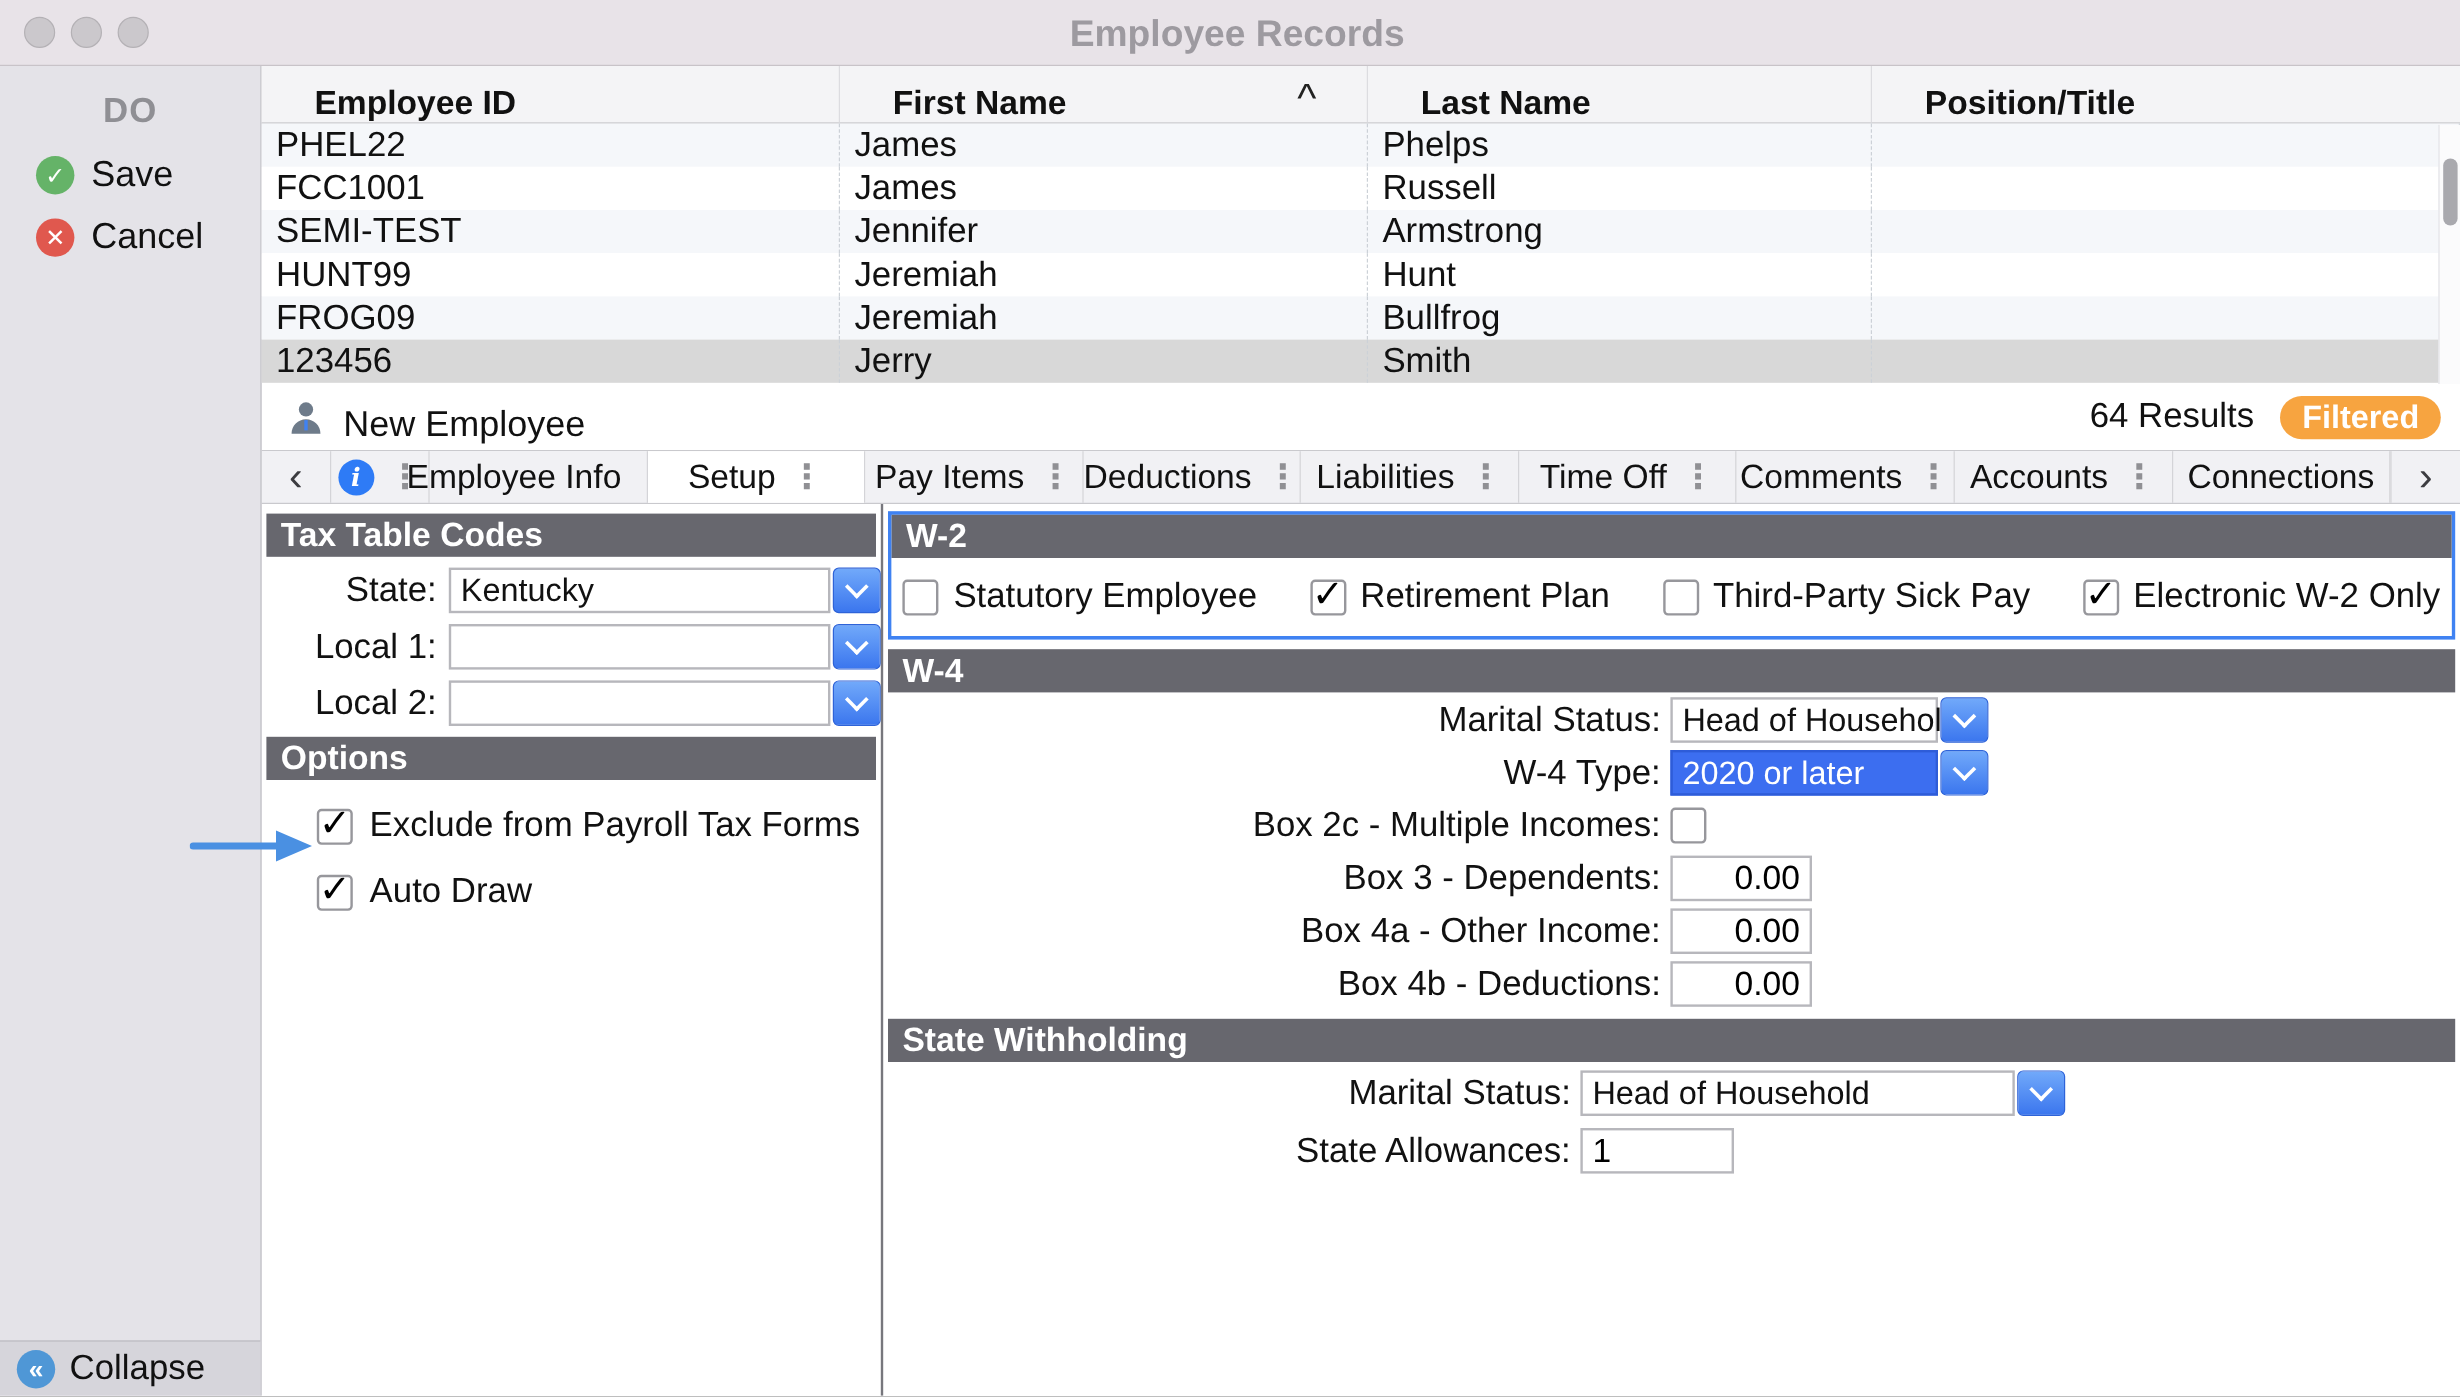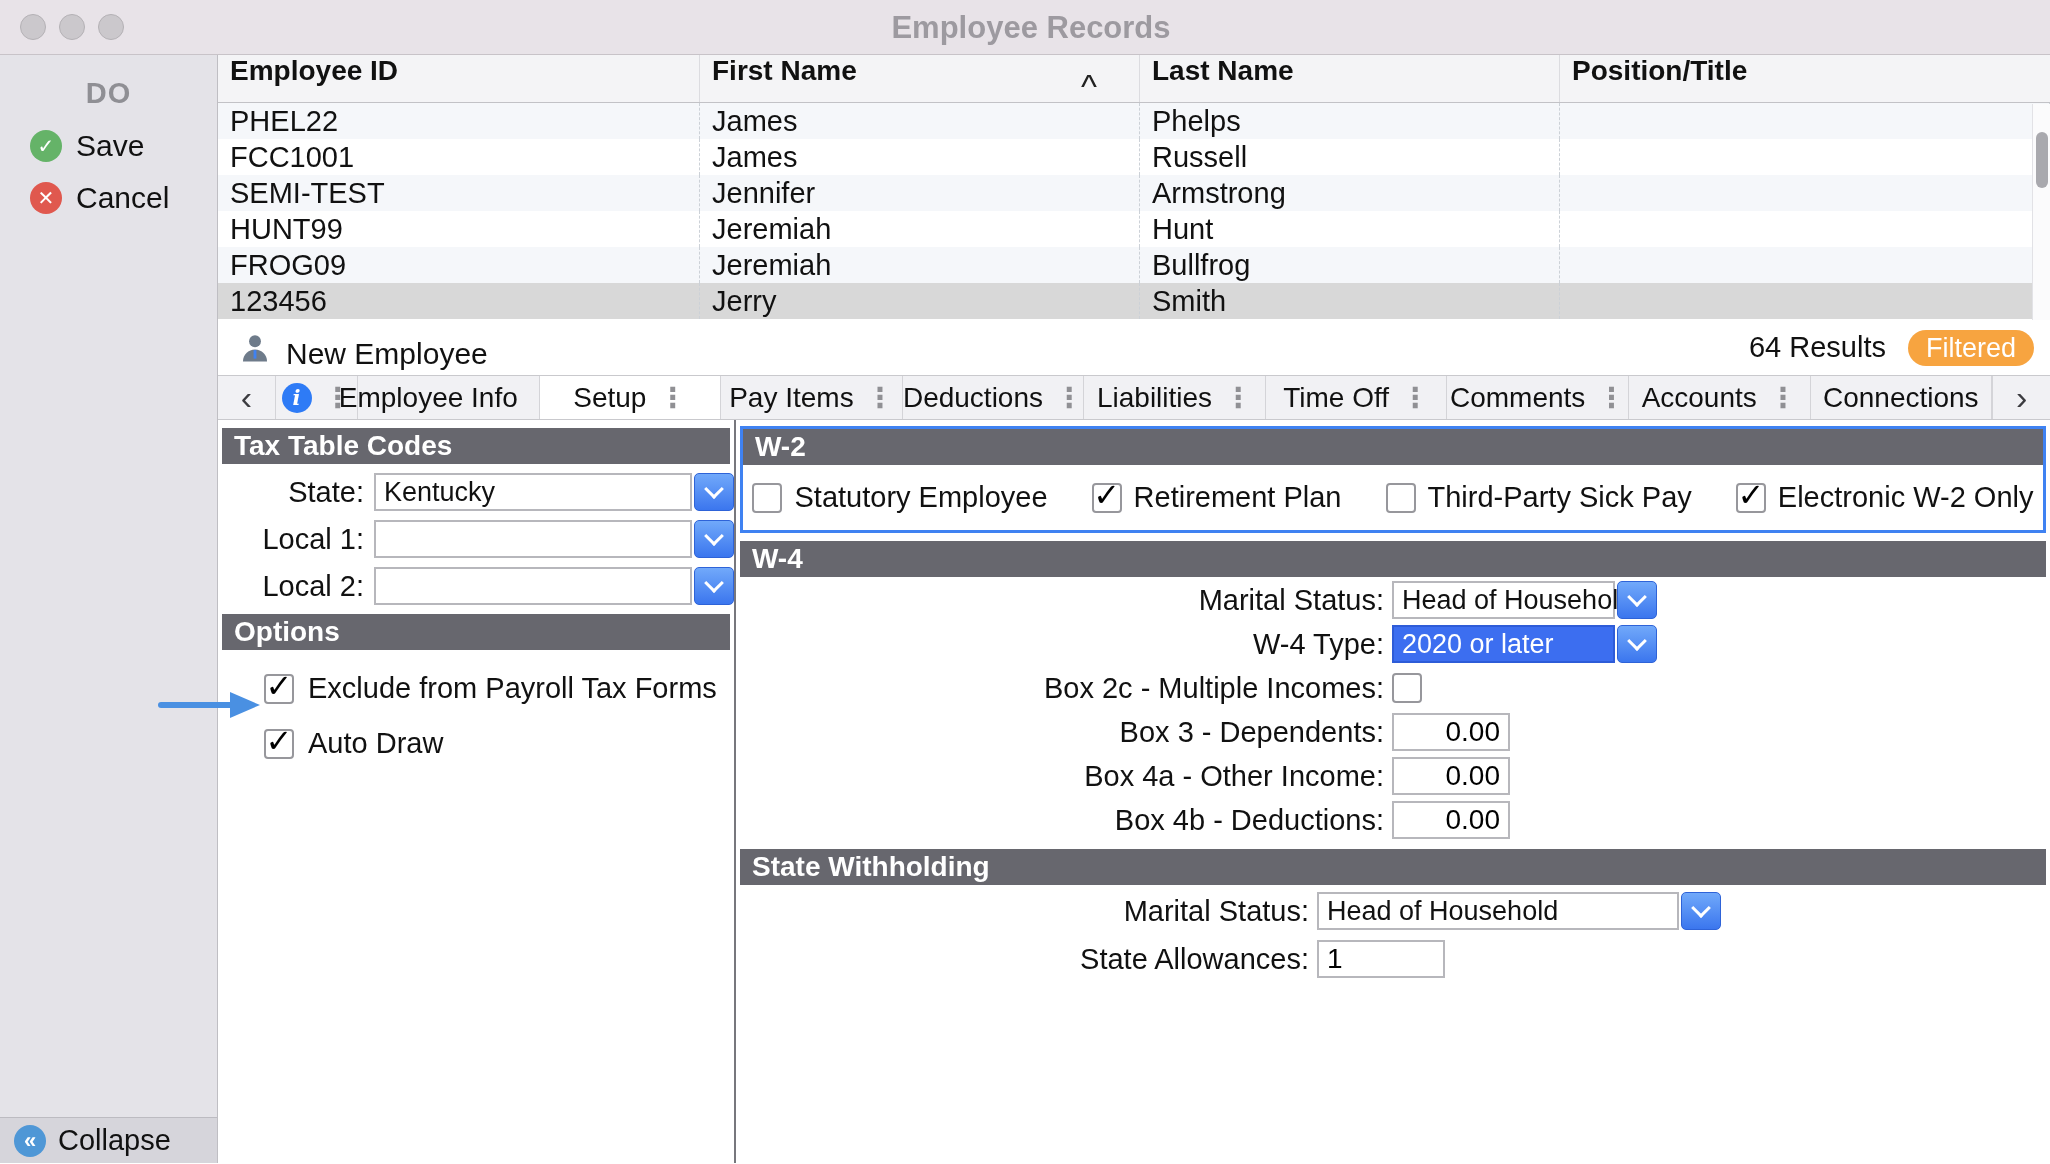--- a/index.html
+++ b/index.html
@@ -23,41 +23,41 @@
   .ci{width:32px;height:32px;border-radius:50%;color:#fff;font-size:20px;font-weight:bold;
     display:flex;align-items:center;justify-content:center;flex:none;}
   .ci.green{background:#65b368;} .ci.red{background:#e0584e;} .ci.blue{background:#4f97d6;font-size:22px;}
   .collapse{position:absolute;bottom:0;left:0;right:0;height:46px;background:#d6d5db;border-top:1px solid #bcbbc1;
     display:flex;align-items:center;gap:12px;padding-left:14px;font-size:29px;}
   .main{flex:1;min-width:0;display:flex;flex-direction:column;background:#fff;}
   
   .table-area{height:265px;flex:none;position:relative;}
   .thead,.trow{display:grid;grid-template-columns:482px 440px 420px 1fr;}
   .thead{height:48px;background:#f4f4f6;border-bottom:1px solid #c2c2c6;}
-  .th{display:flex;align-items:flex-start;padding-left:12px;font-size:28px;font-weight:bold;
-    border-right:1px solid #dcdce0;white-space:nowrap;overflow:hidden;}
+  .th{display:flex;align-items:flex-end;padding-left:12px;font-size:28px;font-weight:bold;
+    border-right:1px solid #dcdce0;white-space:nowrap;overflow:hidden;margin-left:32px;}
   .th:last-child{border-right:none;}
   .sort{margin-left:auto;margin-right:42px;margin-top:12px;font-size:34px;font-weight:400;color:#222;}
   .trow{height:36px;}
   .trow:nth-child(odd){background:#f5f7fa;}
   .trow:nth-child(even){background:#fff;}
   .trow.selected{background:#d8d8d8;}
   .td{display:flex;align-items:center;padding-left:12px;font-size:29px;white-space:nowrap;overflow:hidden;
     border-right:1px dashed #ccd1d7;}
   .vscroll{position:absolute;top:49px;right:0;bottom:0;width:18px;border-left:1px solid #e2e2e6;background:#fbfbfc;}
   .vthumb{position:absolute;top:28px;left:3px;width:12px;height:56px;background:#a9a9ae;border-radius:7px;}
   
   .record-bar{height:56px;flex:none;border-bottom:1px solid #c9c9cd;display:flex;align-items:center;
     padding:0 16px 0 20px;gap:14px;}
   .person-icon{width:34px;height:34px;flex:none;}
   .record-title{font-size:30px;margin-top:12px;}
   .spacer{flex:1;}
   .results{font-size:29px;margin-right:8px;}
   .badge{height:36px;line-height:36px;padding:0 18px;border-radius:18px;background:#f7a440;color:#fff;
-    font-weight:normal;font-size:27px;}
+    font-weight:bold;font-size:27px;}
   
   .tabbar{height:44px;flex:none;background:#f1f1f4;border-bottom:1px solid #c9c9cd;display:flex;align-items:stretch;}
   .navchev{width:58px;flex:none;display:flex;align-items:center;justify-content:center;font-size:34px;color:#3c3c40;
     background:transparent;border:none;font-family:inherit;padding:0;}
   .navchev.left{border-right:1px solid #d4d4d8;}
   .navchev.right{border-left:1px solid #d4d4d8;}
   .tab{flex:1 1 0;min-width:0;display:flex;align-items:center;justify-content:center;gap:12px;
     border-right:1px solid #d4d4d8;font-size:28px;white-space:nowrap;}
   .tab.selected{background:#fff;}
   .info-tab{flex:0 0 82px;}

